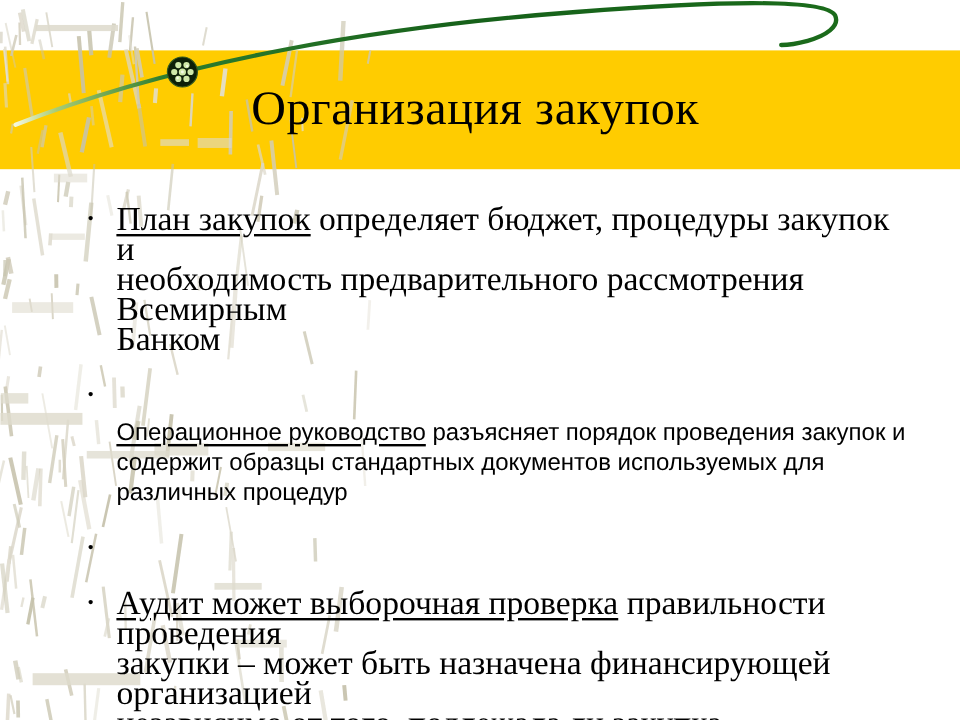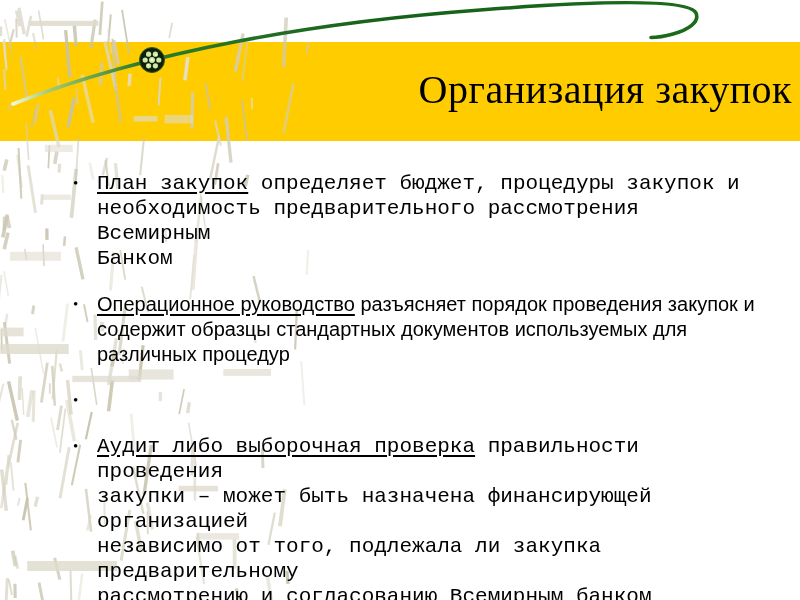--- a/index.html
+++ b/index.html
@@ -9,32 +9,32 @@
   }
   
   .band{position:absolute;left:0;top:42px;width:800px;height:99px;background:#FFCC00;z-index:1;}
   
   .texture{position:absolute;left:0;top:0;width:800px;height:600px;z-index:2;pointer-events:none;}
   
   .swoosh{position:absolute;left:0;top:0;width:800px;height:150px;z-index:3;pointer-events:none;}
   
   .title{
     position:absolute;left:0;top:68px;width:792px;margin:0;z-index:4;
-    text-align:right;font-size:40px;line-height:44px;font-weight:400;
+    text-align:center;font-size:40px;line-height:44px;font-weight:400;
     font-family:"Liberation Serif", serif;letter-spacing:0.5px;
   }
   
   .bullets{
     position:absolute;left:60px;top:171px;width:700px;z-index:4;
     margin:0;padding:0;list-style:none;
   }
   .bullets li{display:flex;align-items:flex-start;margin:0 0 21px 0;}
   .dot{flex:0 0 37px;width:37px;font-size:15px;line-height:25px;text-align:left;padding-left:13px;box-sizing:border-box;}
-  .bullets p{margin:0;font-size:21px;line-height:25px;white-space:pre-wrap;font-family:Liberation Mono, monospace;}
-  .bullets li.sans p{font-family:"Liberation Sans", sans-serif;font-size:20px;}
+  .bullets p{margin:0;font-size:28px;line-height:25px;white-space:pre-wrap;}
+  .bullets li.sans p{font-family:"Liberation Sans", sans-serif;font-size:20px;margin-top:32px;}
   .lead{text-decoration:underline;text-underline-offset:3px;}
 </style>
 </head>
 <body>
 
 <div class="slide">
 
   <div class="band"></div>
 
   <svg class="texture" viewBox="0 0 800 600" xmlns="http://www.w3.org/2000/svg">
@@ -268,20 +268,20 @@
       <span class="dot">•</span>
       <p><span class="lead">Операционное руководство</span><span> разъясняет порядок проведения закупок и
 содержит образцы стандартных документов используемых для
 различных процедур</span></p>
     </li>
     <li>
       <span class="dot">•</span>
     </li>
     <li>
       <span class="dot">•</span>
-      <p><span class="lead">Аудит либо выборочная проверка</span><span> правильности проведения
+      <p><span class="lead">Аудит может выборочная проверка</span><span> правильности проведения
 закупки – может быть назначена финансирующей организацией
 независимо от того, подлежала ли закупка предварительному
 рассмотрению и согласованию Всемирным банком</span></p>
     </li>
   </ul>
 
 </div>
 
 </body></html>

